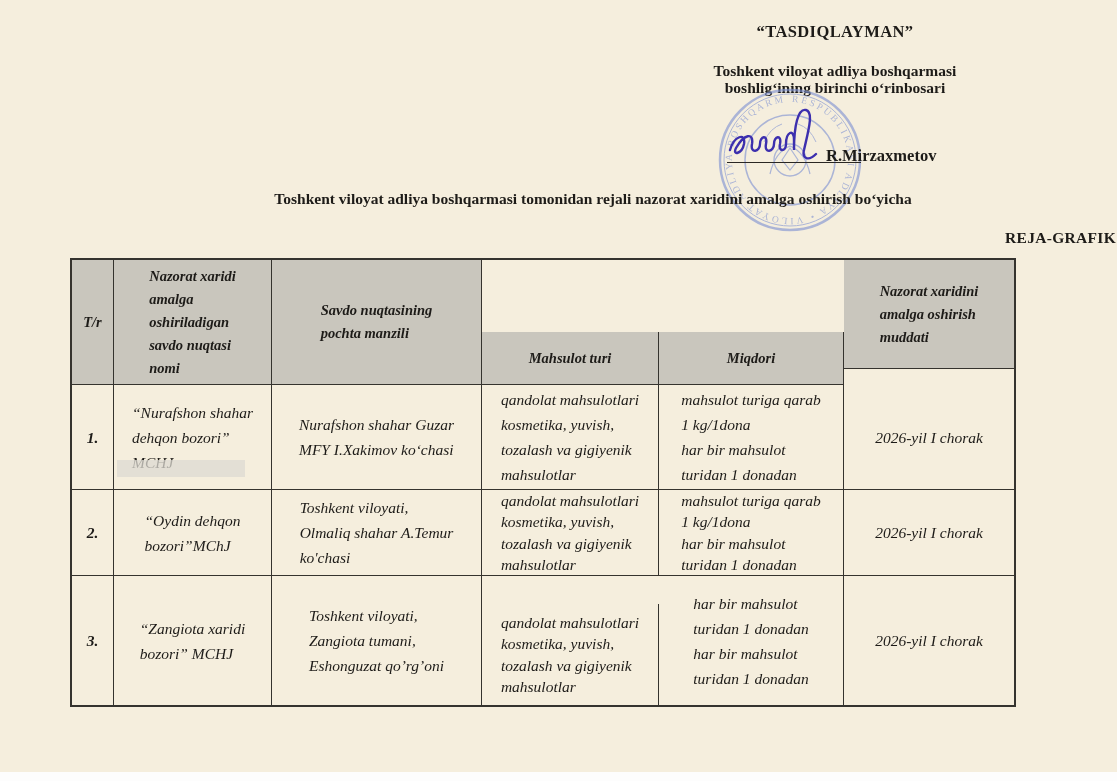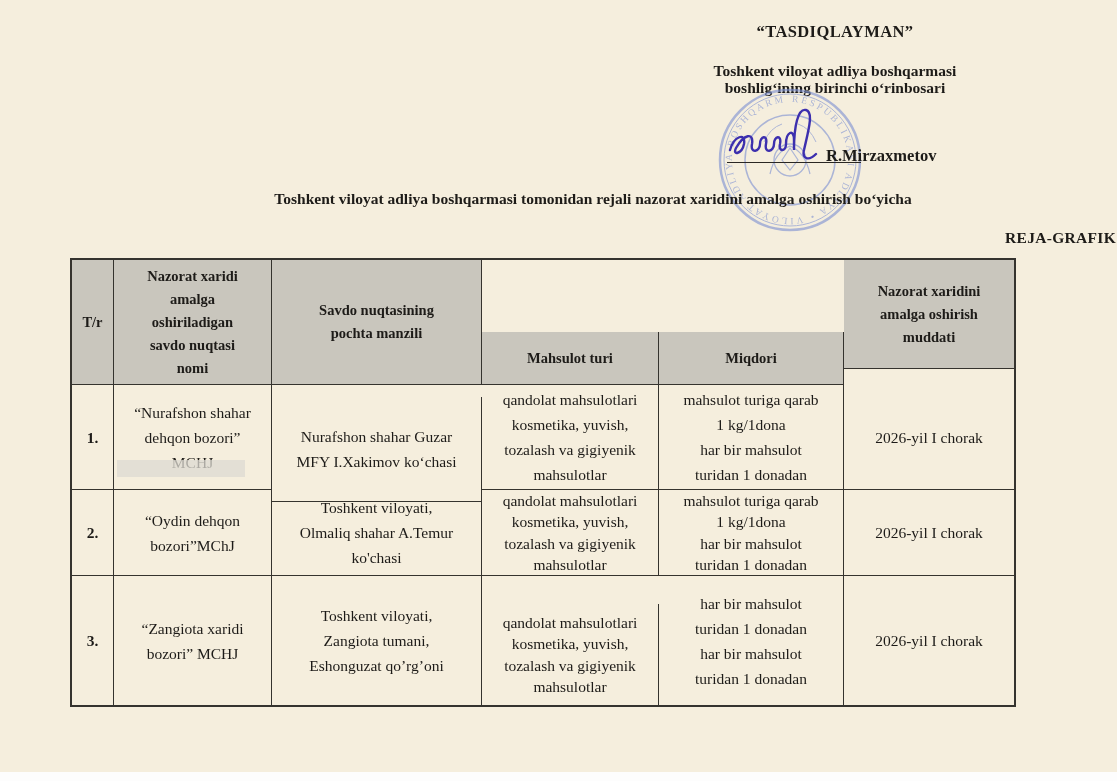--- a/index.html
+++ b/index.html
@@ -25,23 +25,24 @@
   .stamp{position:absolute;left:712px;top:82px;width:156px;height:156px;opacity:.62;pointer-events:none;}
   .signature{position:absolute;left:722px;top:104px;width:150px;height:66px;pointer-events:none;}
 
   .tbl{
     position:absolute;left:70px;top:258px;width:946px;height:449px;
     border:2px solid #35332e;box-sizing:border-box;
   }
   .cell{
     position:absolute;box-sizing:border-box;
     display:flex;align-items:center;justify-content:center;
-    text-align:center;white-space:pre-line;
+    text-align:left;white-space:pre-line;
     border-color:#35332e;border-style:solid;border-width:0;
     padding:2px 3px;
+    font-style:italic;
   }
   .br{border-right-width:1.5px;}
   .bb{border-bottom-width:1.5px;}
   .hd{background:#c9c6bd;font-weight:bold;font-size:14.5px;line-height:23px;}
   .bd{font-size:15.5px;line-height:25px;}
   .tight{line-height:21.5px;}
   .smudge{position:absolute;left:45px;top:200px;width:128px;height:17px;background:#dcd9d2;opacity:.75;}
 </style>
 </head>
 <body>
@@ -92,21 +93,21 @@
   <div class="cell hd br bb" style="left:587px;top:72px;width:185px;height:53px;">Miqdori</div>
   <div class="cell hd bb" style="left:772px;top:0;width:170px;height:109px;">Nazorat xaridini
 amalga oshirish
 muddati</div>
 
   <div class="cell bd br bb" style="left:0;top:125px;width:42px;height:105px;font-weight:bold;">1.</div>
   <div class="cell bd br bb" style="left:42px;top:125px;width:158px;height:105px;">“Nurafshon shahar
 dehqon bozori”
 MCHJ</div>
   <div class="smudge"></div>
-  <div class="cell bd br bb" style="left:200px;top:125px;width:210px;height:105px;margin-top:12px;">Nurafshon shahar Guzar
+  <div class="cell bd br bb" style="left:200px;top:125px;width:210px;height:105px;">Nurafshon shahar Guzar
 MFY I.Xakimov ko‘chasi</div>
   <div class="cell bd br bb" style="left:410px;top:125px;width:177px;height:105px;">qandolat mahsulotlari
 kosmetika, yuvish,
 tozalash va gigiyenik
 mahsulotlar</div>
   <div class="cell bd br bb" style="left:587px;top:125px;width:185px;height:105px;">mahsulot turiga qarab
 1 kg/1dona
 har bir mahsulot
 turidan 1 donadan</div>
   <div class="cell bd bb" style="left:772px;top:125px;width:170px;height:105px;">2026-yil I chorak</div>

